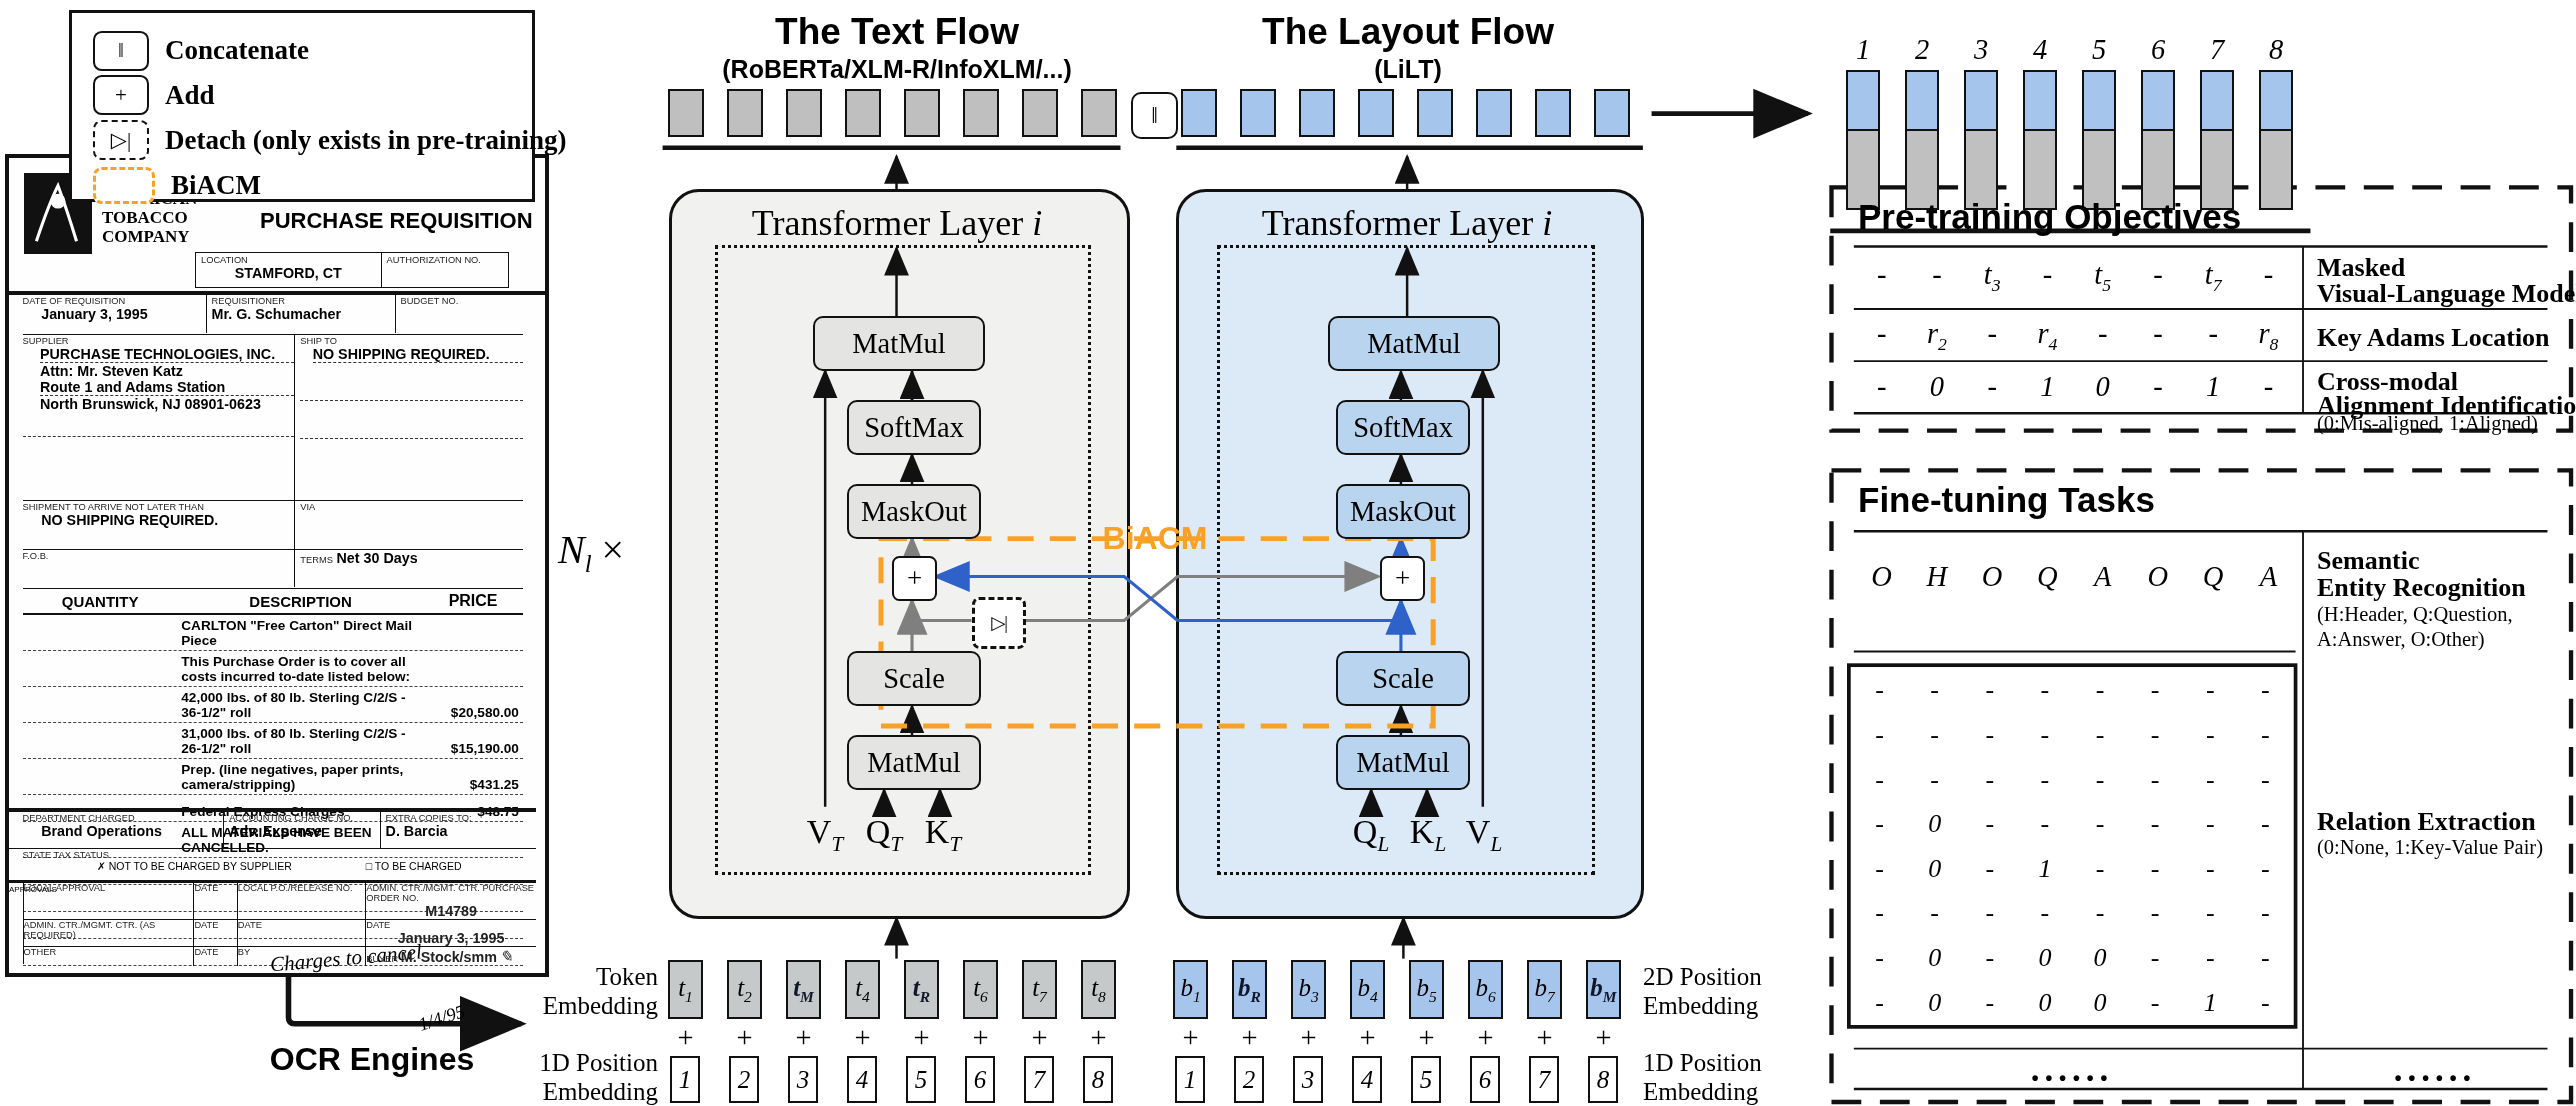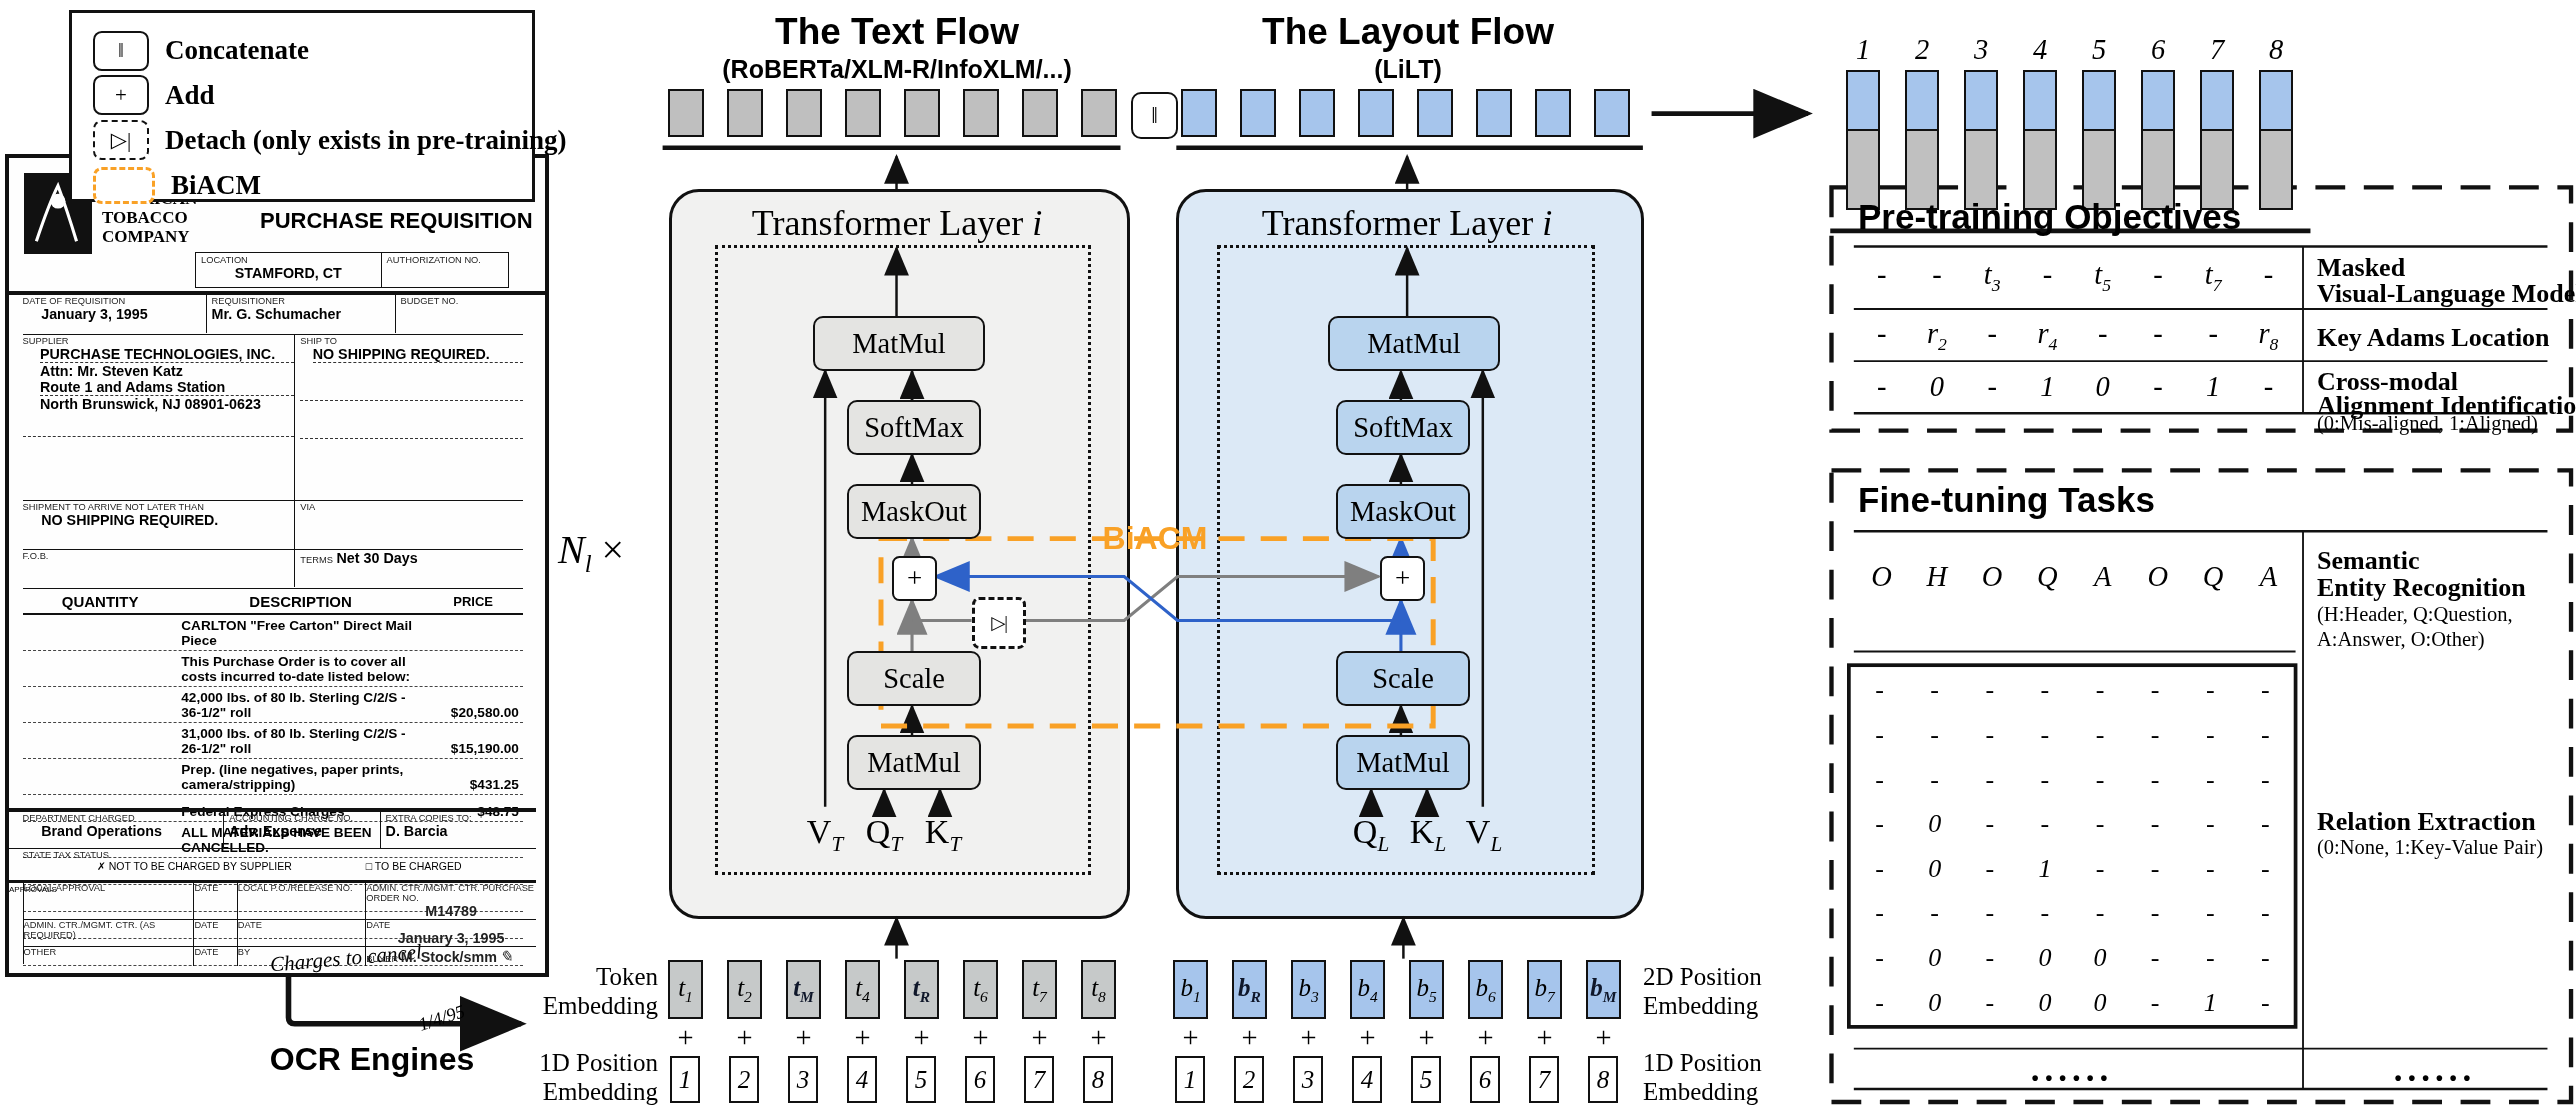--- a/index.html
+++ b/index.html
@@ -224,21 +224,21 @@
     </div>
     <div style="flex:9;padding-left:5px;"><span class="lab">VIA</span></div>
   </div>
   <div class="docrow" style="left:13.6px;top:391px;width:500px;height:38px;display:flex;border-top:1.2px solid #111;">
     <div style="flex:11;border-right:1.2px solid #111;"><span class="lab">F.O.B.</span></div>
     <div style="flex:9;padding-left:5px;"><span class="lab">TERMS</span><span class="val" style="margin-left:3.7px;">Net 30 Days</span></div>
   </div>
   <div class="docrow" style="left:13.6px;top:430px;width:500px;height:27px;display:flex;border-top:1.9px solid #111;border-bottom:2.5px solid #111;align-items:center;">
     <div class="ctr" style="width:155px;font-weight:bold;font-size:15px;">QUANTITY</div>
     <div class="ctr" style="flex:1;font-weight:bold;font-size:15px;">DESCRIPTION</div>
-    <div class="ctr" style="width:99px;font-weight:bold;font-size:13px;">PRICE</div>
+    <div class="ctr" style="width:99px;font-weight:bold;font-size:16px;">PRICE</div>
   </div>
   <div id="dtable" class="docrow" style="left:13.6px;top:457px;width:500px;">
       <div class="trow">
         <div class="td desc">CARLTON "Free Carton" Direct Mail Piece</div>
         <div class="td price"></div>
       </div>
       <div class="trow">
         <div class="td desc">This Purchase Order is to cover all costs incurred to-date listed below:</div>
         <div class="td price"></div>
       </div>

